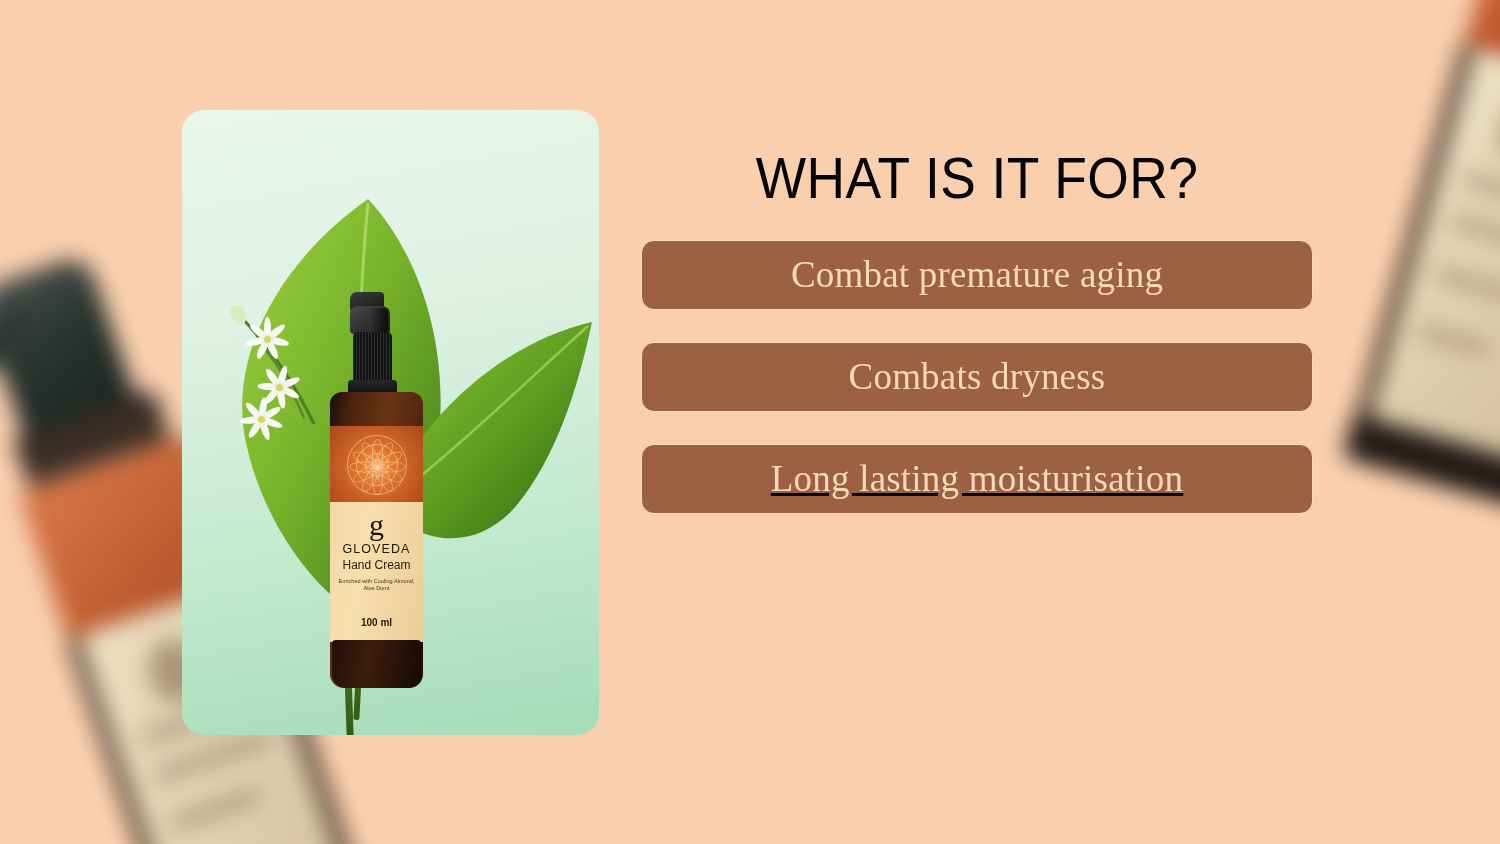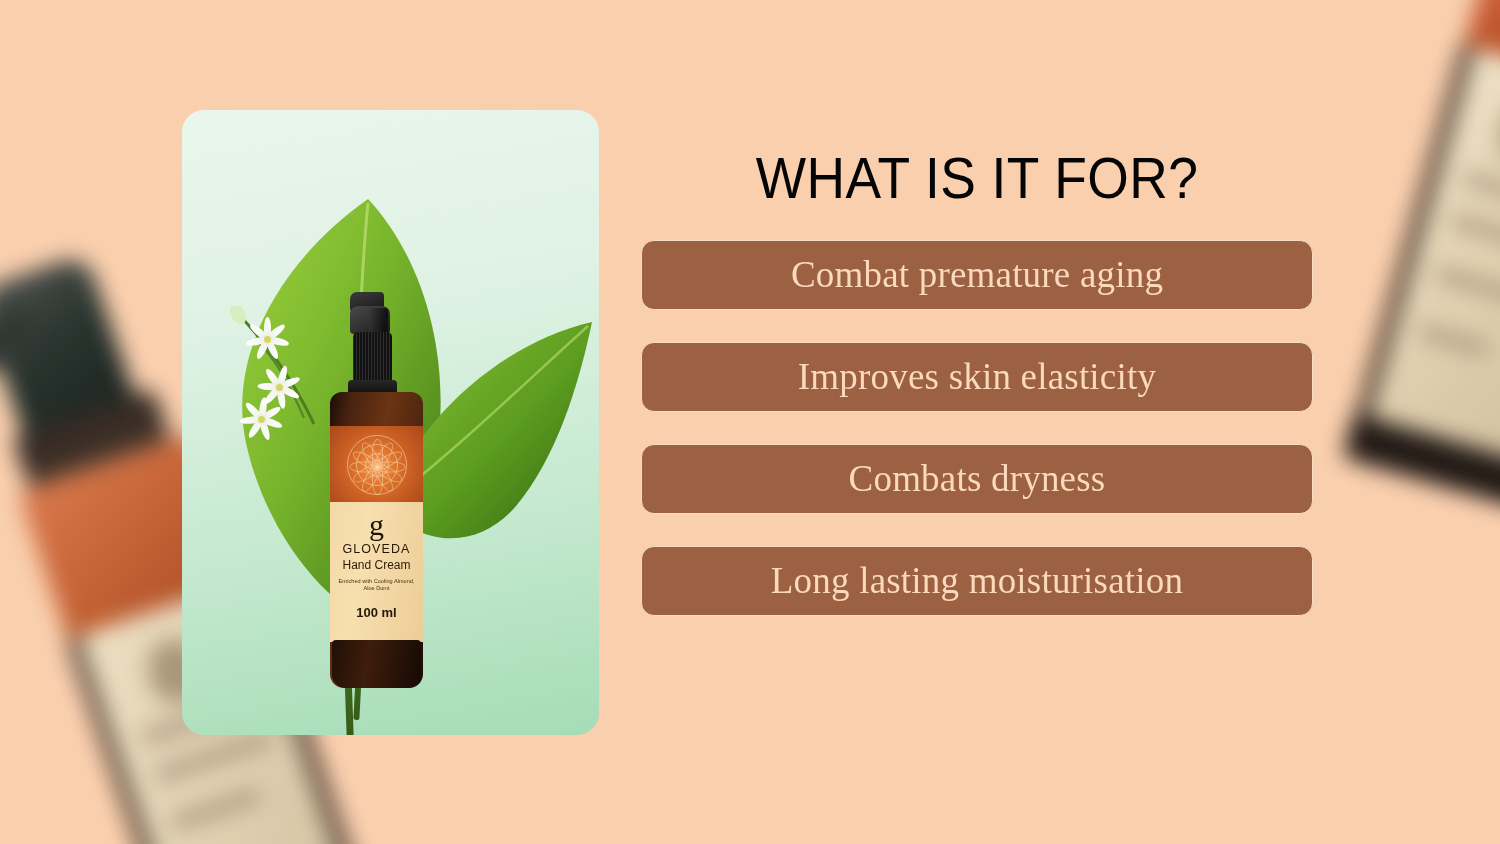--- a/index.html
+++ b/index.html
@@ -345,24 +345,24 @@
   .lg-desc {
     font-family: "Liberation Sans", sans-serif;
     font-size: 5.6px;
     line-height: 7.4px;
     color: #4a3418;
     margin-top: 6px;
     padding: 0 8px;
   }
   .lg-size {
     font-family: "Liberation Sans", sans-serif;
-    font-size: 13px;
+    font-size: 10px;
     font-weight: bold;
     color: #231708;
-    margin-top: 12px;
+    margin-top: 24px;
     text-align: center;
   }
   .bottle-base {
     position: absolute;
     left: 2px;
     top: 348px;
     width: 89px;
     height: 48px;
     background: linear-gradient(100deg, #200f07 0%, #3e1d0c 40%, #150a04 100%);
     border-radius: 4px 4px 14px 14px;
@@ -400,20 +400,21 @@
     border-radius: 13px;
     background: #9c6142;
     border: 1.5px solid #f7dcc2;
     display: flex;
     align-items: center;
     justify-content: center;
     box-sizing: border-box;
   }
   .benefit-pill:last-child {
     margin-bottom: 0;
+    text-decoration: underline;
   }
   .benefit-text {
     font-family: "Liberation Serif", serif;
     font-size: 37px;
     line-height: 40px;
     color: #fbd9bc;
     text-align: center;
     letter-spacing: 0.2px;
   }
 </style>
@@ -565,23 +566,20 @@
 
   <div id="content">
 
     <h1 id="page-title">WHAT IS IT FOR?</h1>
 
 
     <div class="benefit-pill">
       <span class="benefit-text">Combat premature aging</span>
     </div>
 
-    <div class="benefit-pill">
-      <span class="benefit-text">Improves skin elasticity</span>
-    </div>
 
     <div class="benefit-pill">
       <span class="benefit-text">Combats dryness</span>
     </div>
 
     <div class="benefit-pill">
       <span class="benefit-text">Long lasting moisturisation</span>
     </div>
 
   </div>

